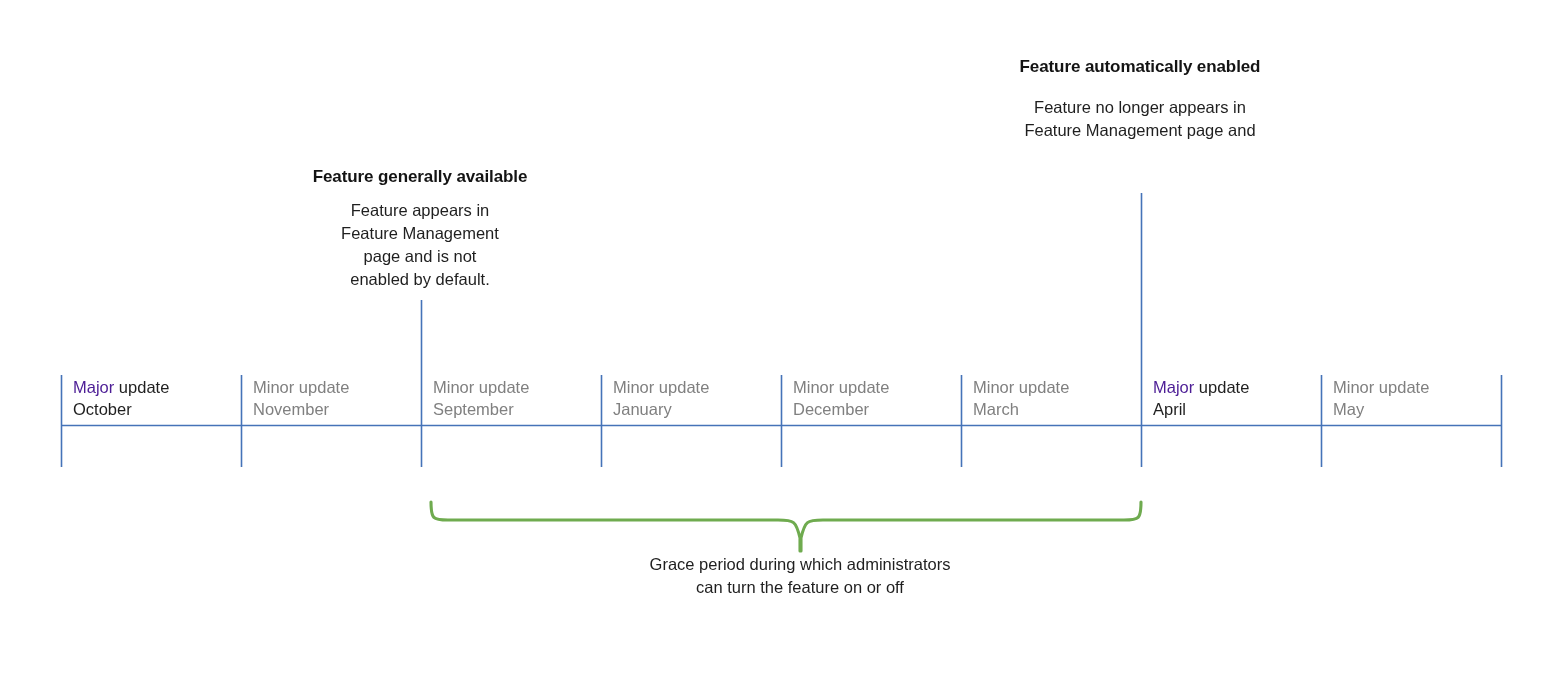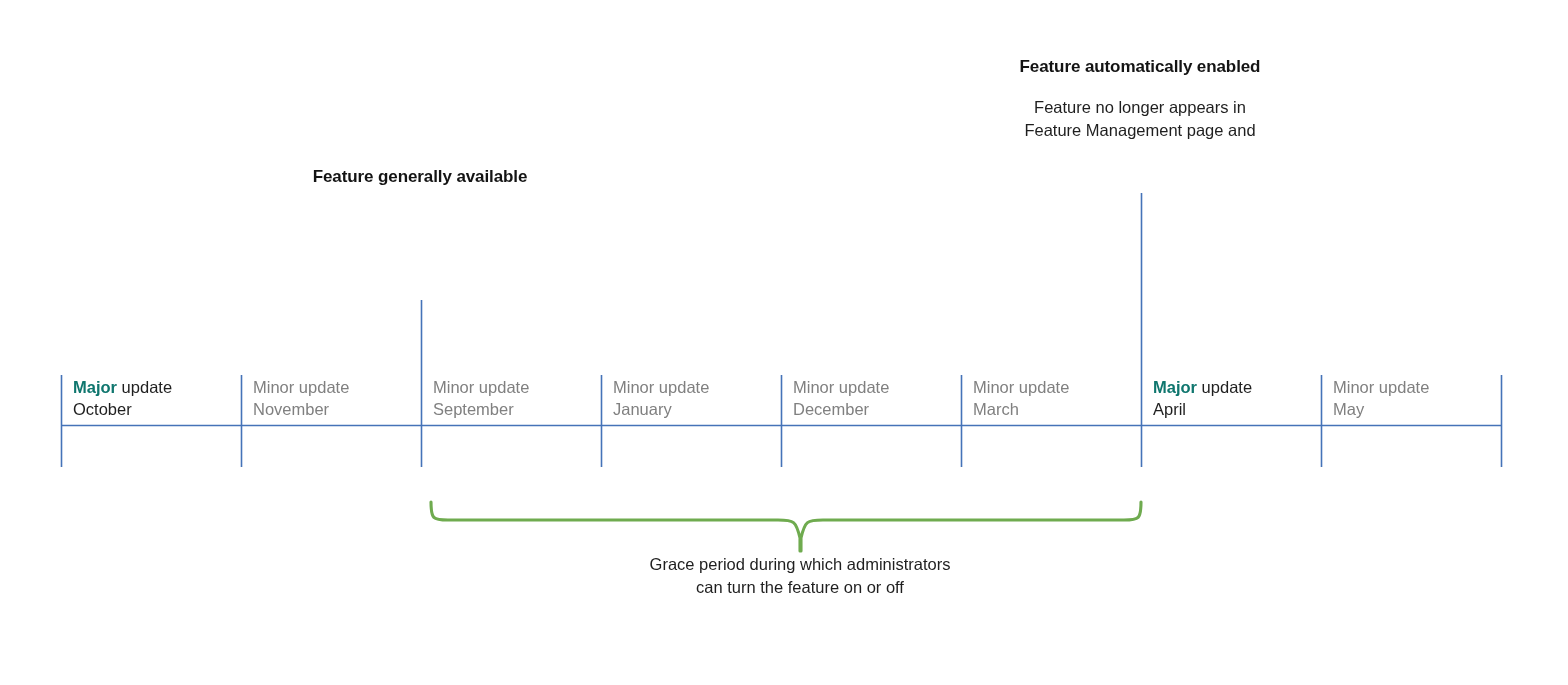--- a/index.html
+++ b/index.html
@@ -68,21 +68,21 @@
     top: 376px;
     width: 170px;
     font-size: 16.5px;
     line-height: 1.36;
   }
   .cell .l1 { white-space: nowrap; }
   .cell .l2 { white-space: nowrap; }
   .cell.minor { color: #808080; }
   .cell.minor .l1 .kind { font-weight: normal; }
   .cell.major { color: #1f1f1f; }
-  .cell.major .l1 .kind { font-weight: bold; color: #0f766e; margin-top: 24px; }
+  .cell.major .l1 .kind { font-weight: normal; color: #4c1d95; margin-top: 24px; }
 
   
   #brace-caption {
     position: absolute;
     left: 500px;
     top: 553px;
     width: 600px;
     text-align: center;
     font-size: 16.5px;
     color: #1f1f1f;
@@ -121,20 +121,26 @@
              L 800 551
              L 801 551
              L 801 538
              C 805 521, 807 520, 823 520
              L 1124 520
              C 1139 520, 1141 519, 1141 502" fill="none" stroke="#6fab4f" stroke-width="3.1" stroke-linecap="round" stroke-linejoin="round"></path>
   </svg>
 
   <div class="callout" id="callout-ga">
     <div class="callout-title">Feature generally available</div>
+    <div class="callout-body">
+      <div>Feature appears in</div>
+      <div>Feature Management</div>
+      <div>page and is not</div>
+      <div>enabled by default.</div>
+    </div>
   </div>
 
   <div class="callout" id="callout-auto">
     <div class="callout-title">Feature automatically enabled</div>
     <div class="callout-body">
       <div>Feature no longer appears in</div>
       <div>Feature Management page and</div>
     </div>
   </div>
 

